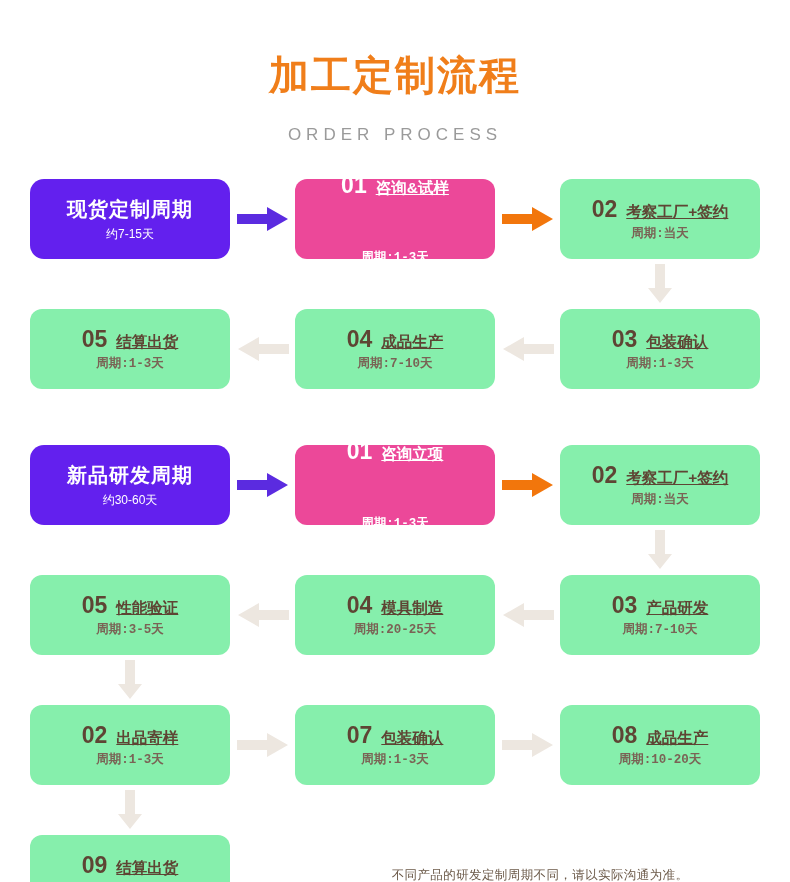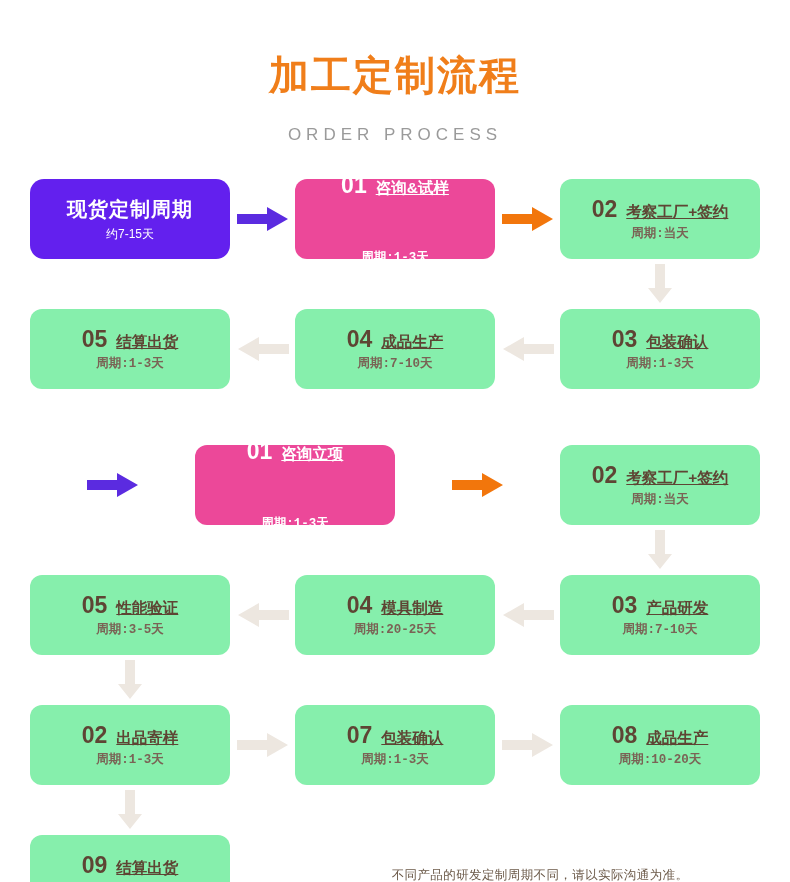--- a/index.html
+++ b/index.html
@@ -279,20 +279,26 @@
         </div>
       </div>
     </div>
   </div>
 
   <div class="section-gap"></div>
 
   <div>
 
     <div class="row">
+      <div class="cell">
+        <div class="box box-purple tall">
+          <div class="purple-main">新品研发周期</div>
+          <div class="purple-sub">约30-60天</div>
+        </div>
+      </div>
 
       <div class="gap">
         <span class="arrow-h">
           <svg viewBox="0 0 52 26">
               <path d="M0 8 L30 8 L30 1 L51 13 L30 25 L30 18 L0 18 Z" fill="#5B2BE0"></path>
             </svg>
         </span>
       </div>
 
       <div class="cell">

